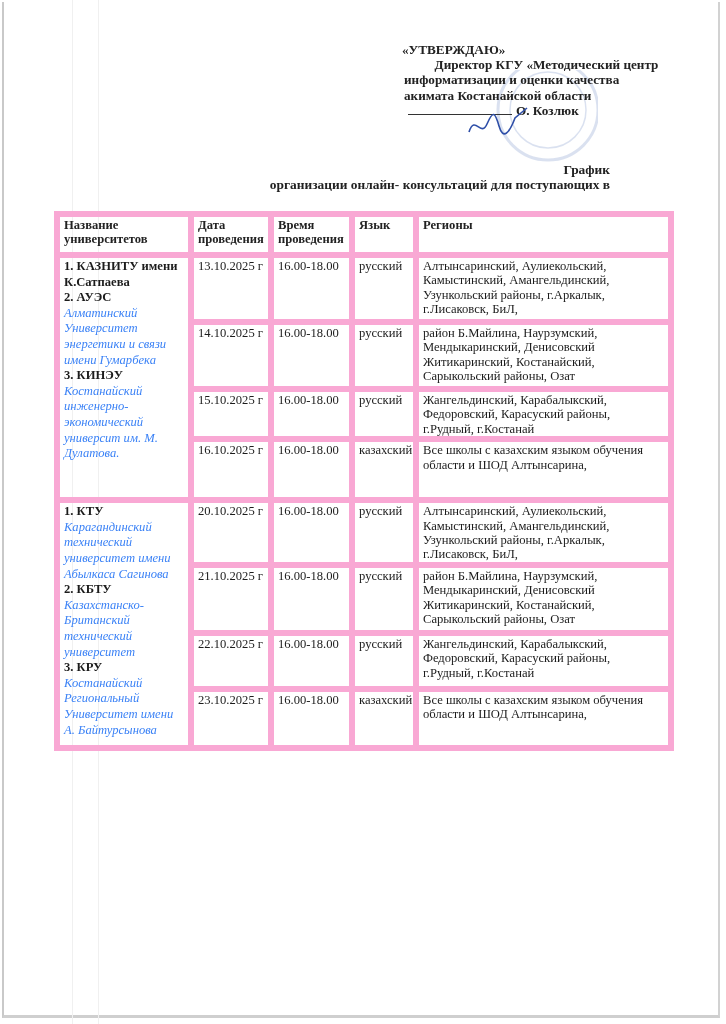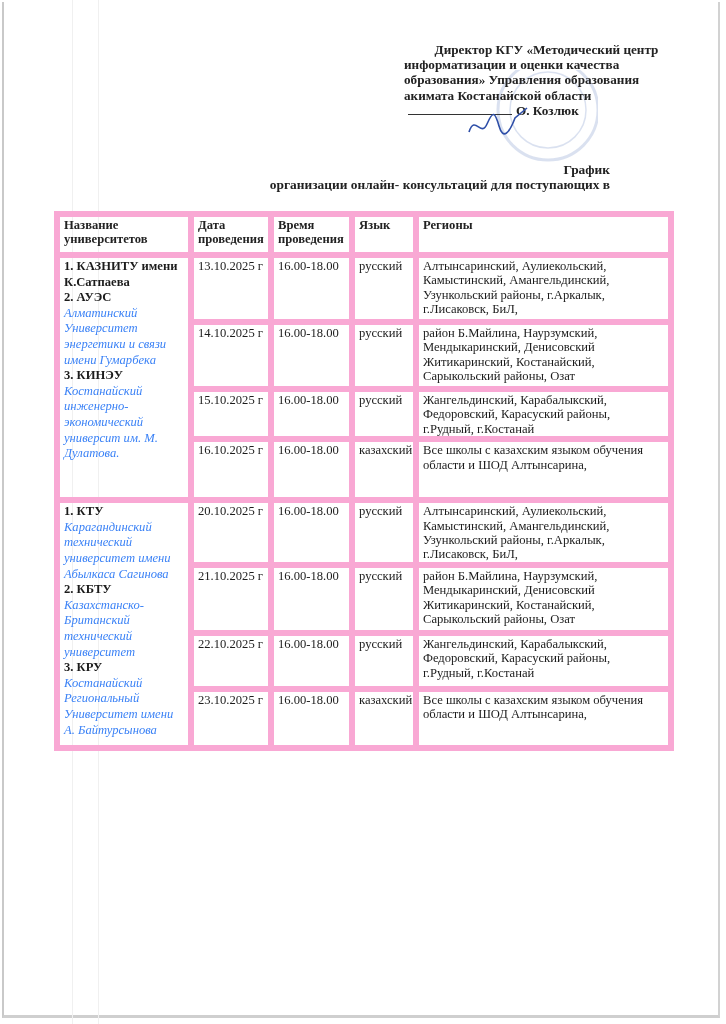--- a/index.html
+++ b/index.html
@@ -50,23 +50,23 @@
 <div class="page-frame"></div>
 <div class="scanline" style="left:72px"></div>
 <div class="scanline" style="left:98px"></div>
 
 <svg class="stamp" viewBox="0 0 200 110">
   <circle cx="150" cy="40" r="50" fill="none" stroke="#3a5fae" stroke-width="3"></circle>
   <circle cx="150" cy="40" r="38" fill="none" stroke="#3a5fae" stroke-width="1.5"></circle>
 </svg>
 
 <div class="approval">
+  <span class="l l1">«УТВЕРЖДАЮ»</span>
   <span class="l l2">Директор КГУ «Методический центр</span>
   <span class="l l3">информатизации и оценки качества</span>
-  <span class="l l4">образования» Управления образования</span>
   <span class="l l5">акимата Костанайской области</span>
   <span class="l l5"><span class="sig-line"></span><span>О. Козлюк</span></span>
 </div>
 
 <svg class="signature" viewBox="0 0 70 36">
   <path d="M4 28 C10 10, 16 34, 22 20 S30 8, 34 22 S44 30, 50 14 L62 4" fill="none" stroke="#2f4fa8" stroke-width="1.6"></path>
 </svg>
 
 <div class="title-block">
   <div>График</div>

